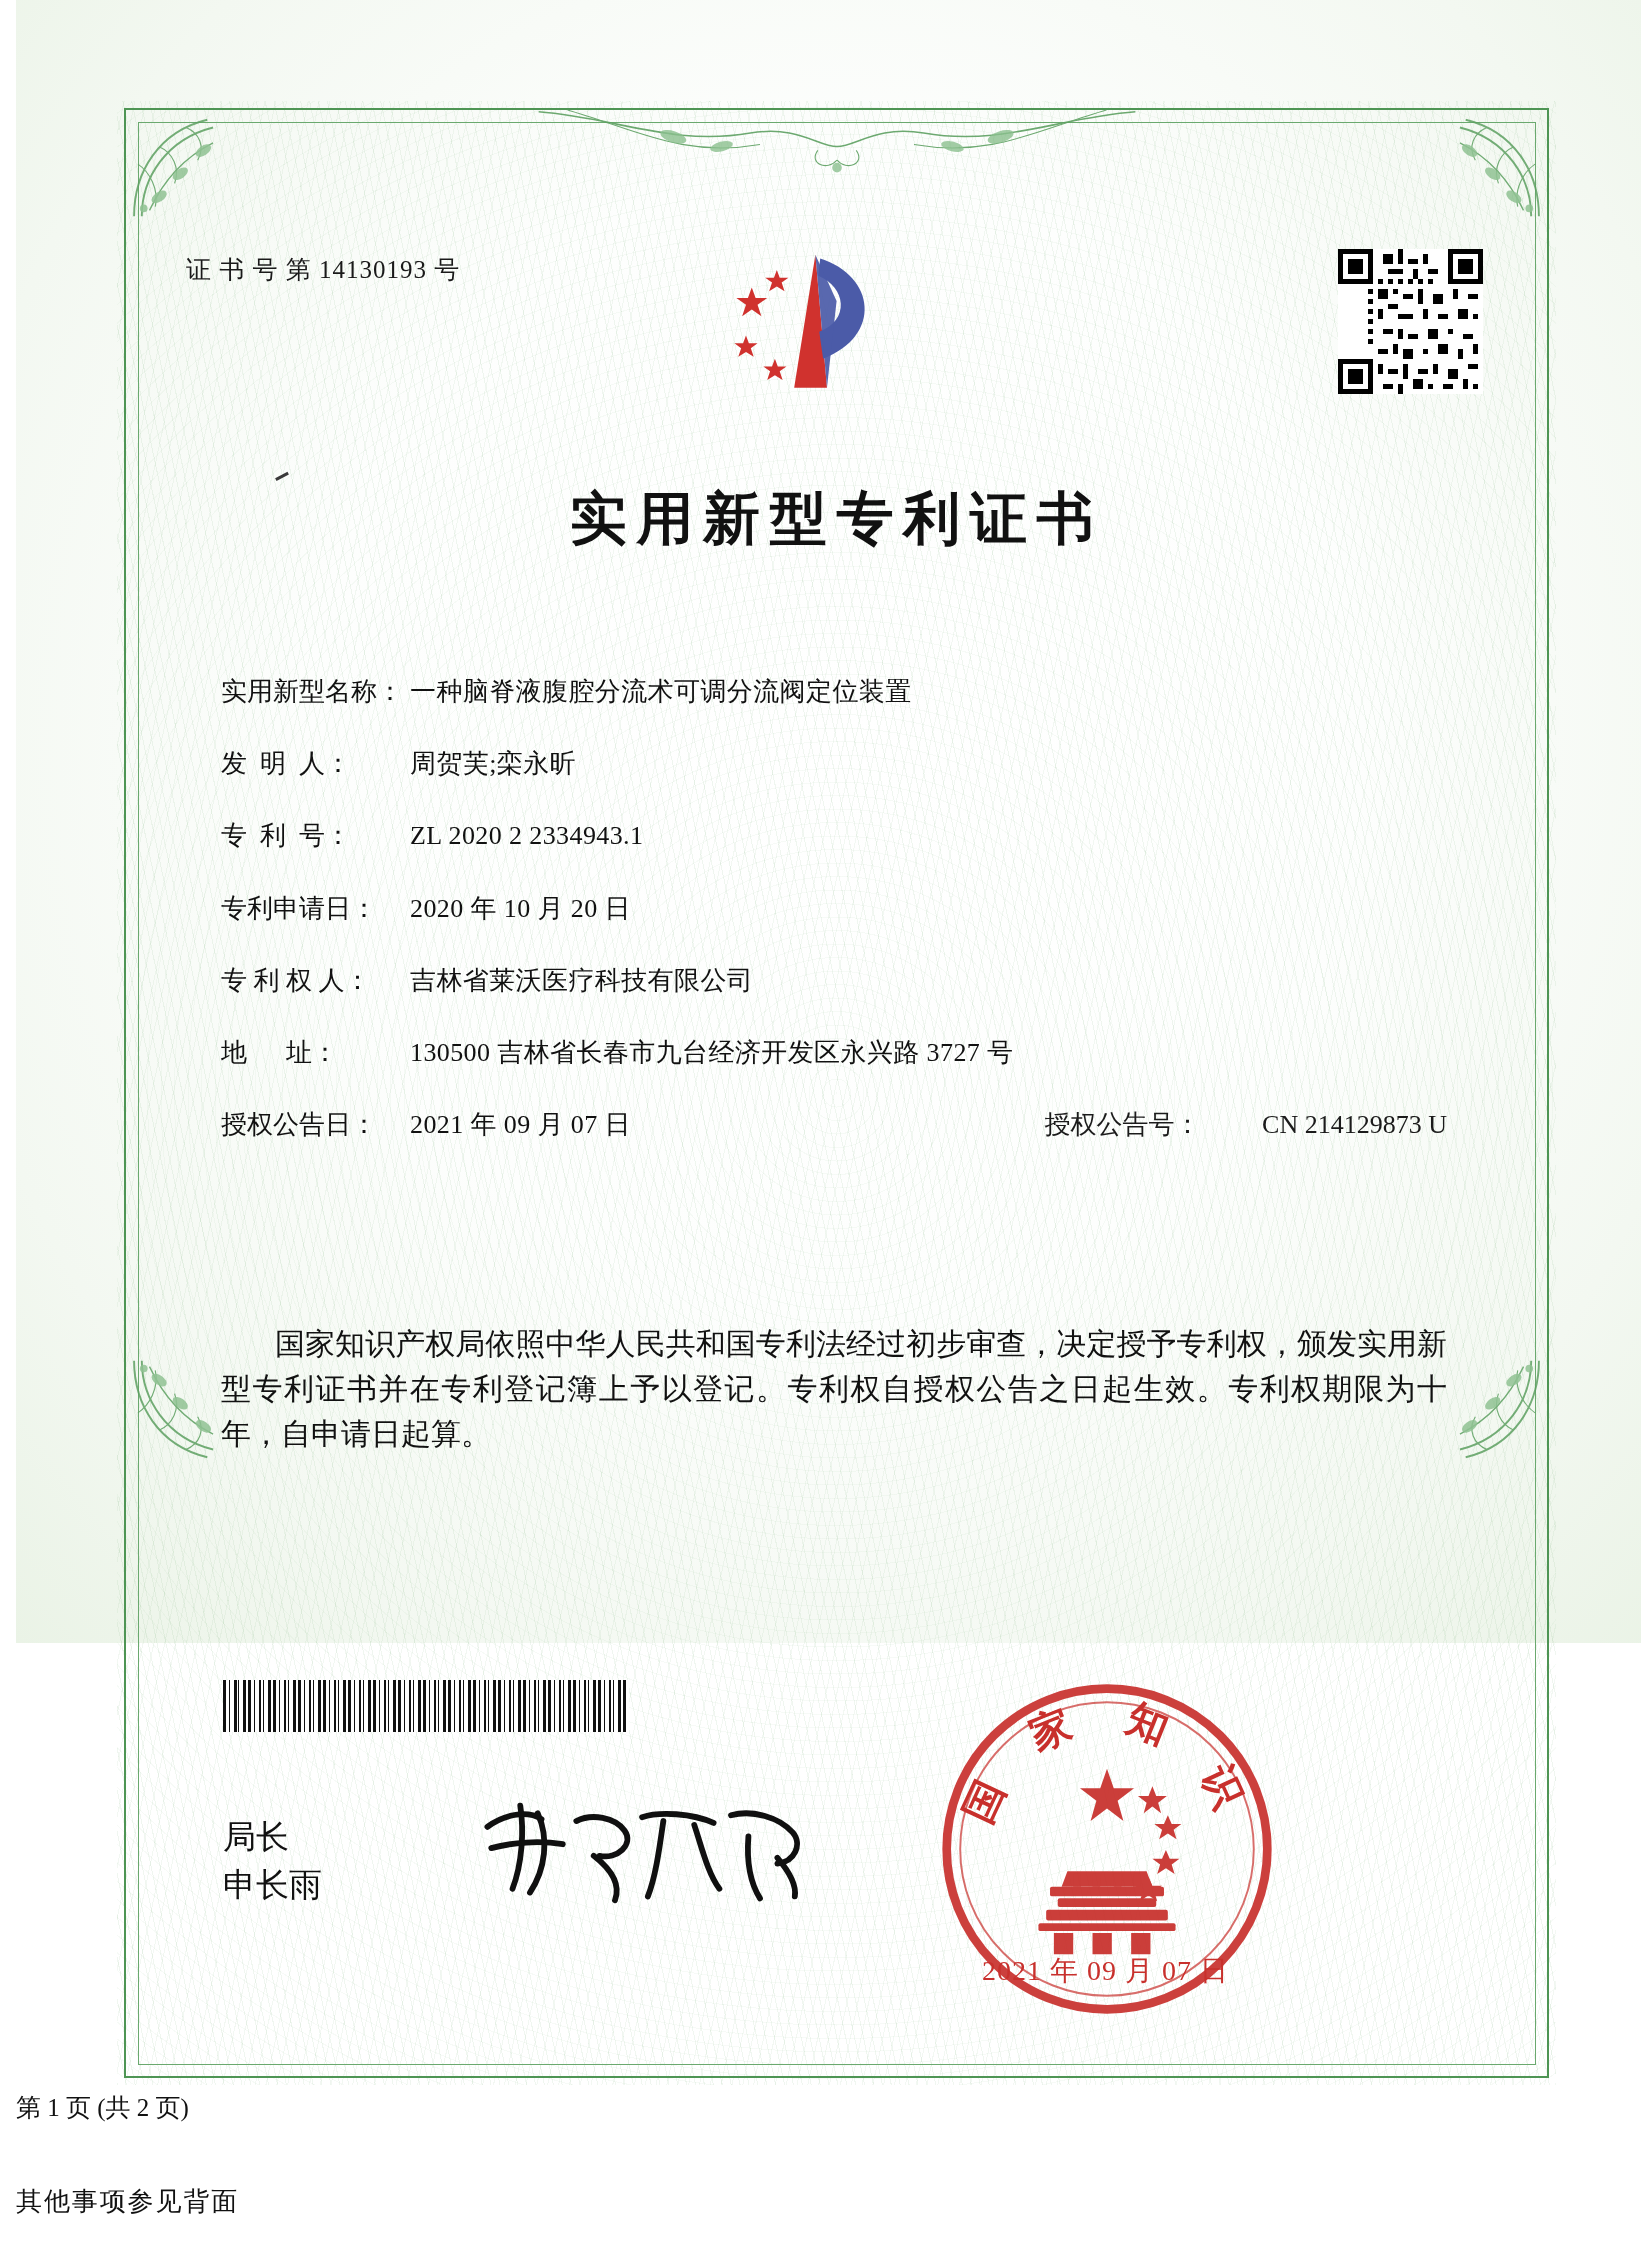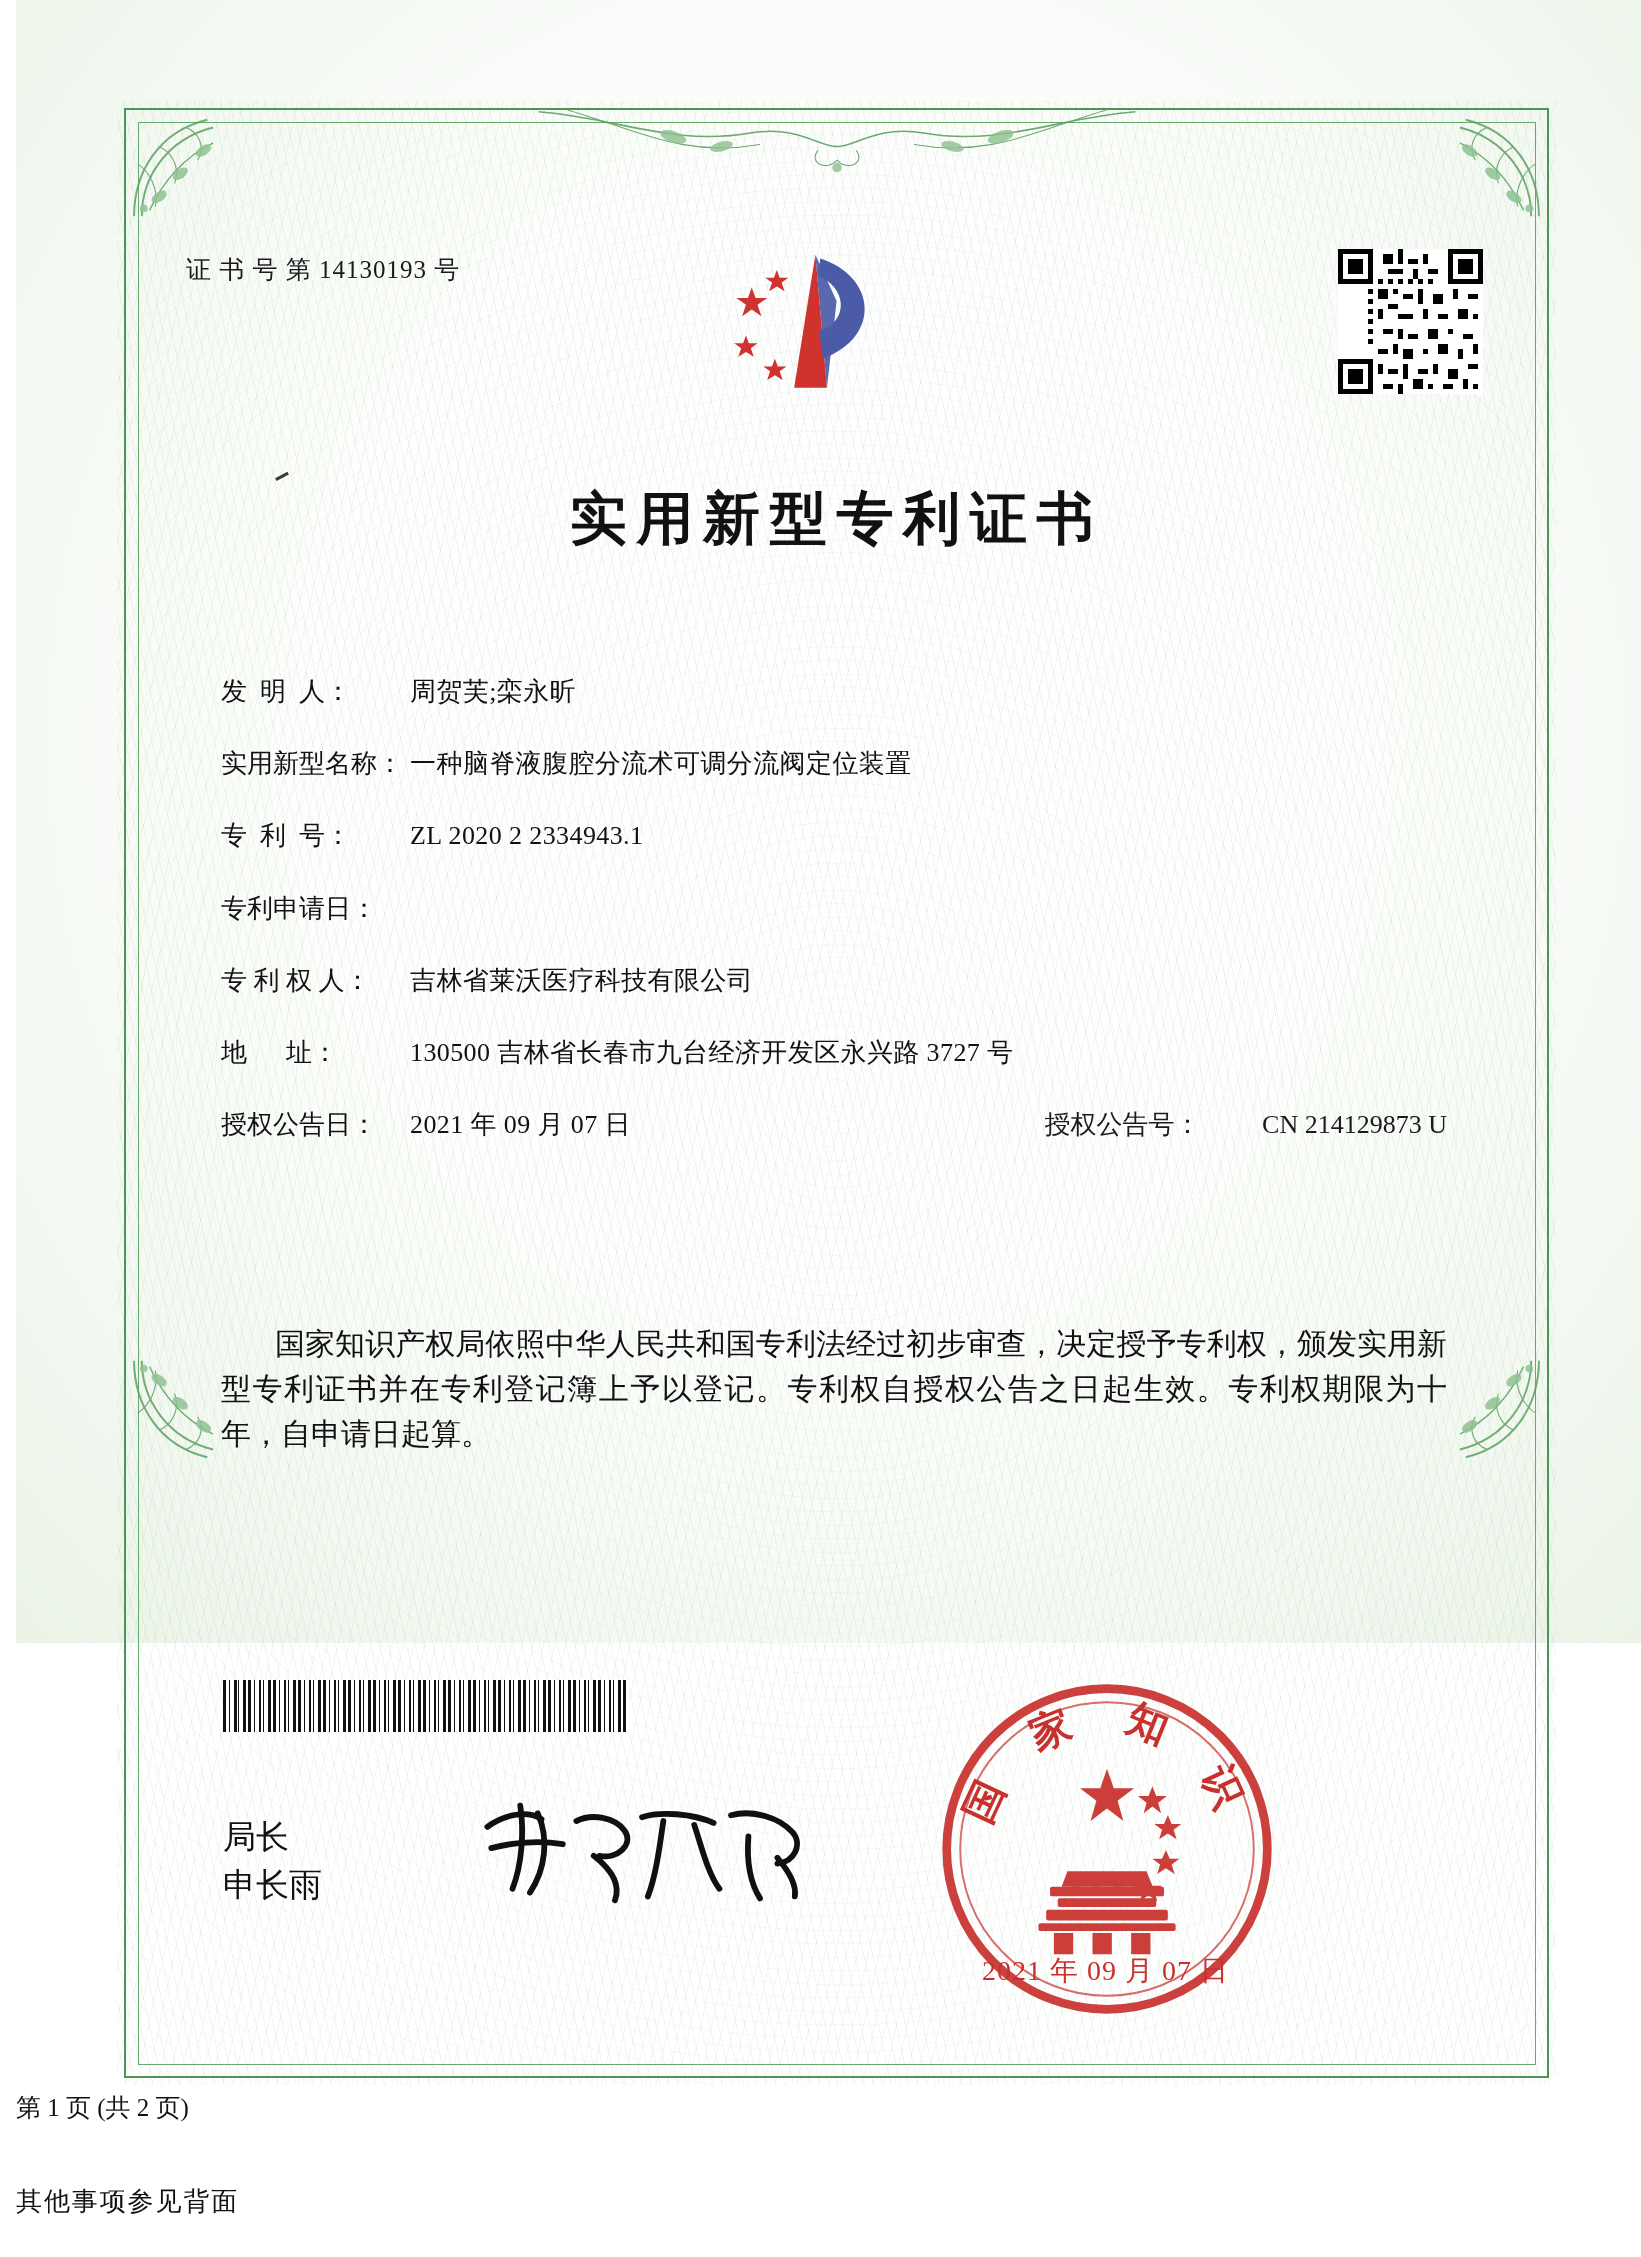--- a/index.html
+++ b/index.html
@@ -432,33 +432,34 @@
         <rect x="27" y="27" width="1" height="1"></rect>
       </g>
     </svg>
   </div>
 
   <div class="tick"></div>
   <div class="title">实用新型专利证书</div>
 
   <div class="fields">
     <div class="field">
+      <div class="lbl">实用新型名称：</div>
+      <div class="val">一种脑脊液腹腔分流术可调分流阀定位装置</div>
+    </div>
+    <div class="field">
       <div class="lbl">发  明  人：</div>
       <div class="val">周贺芙;栾永昕</div>
     </div>
     <div class="field">
-      <div class="lbl">实用新型名称：</div>
-      <div class="val">一种脑脊液腹腔分流术可调分流阀定位装置</div>
-    </div>
-    <div class="field">
       <div class="lbl">专  利  号：</div>
       <div class="val">ZL 2020 2 2334943.1</div>
     </div>
     <div class="field">
       <div class="lbl">专利申请日：</div>
+      <div class="val">2020 年 10 月 20 日</div>
     </div>
     <div class="field">
       <div class="lbl">专 利 权 人：</div>
       <div class="val">吉林省莱沃医疗科技有限公司</div>
     </div>
     <div class="field">
       <div class="lbl">地      址：</div>
       <div class="val">130500 吉林省长春市九台经济开发区永兴路 3727 号</div>
     </div>
     <div class="field">

